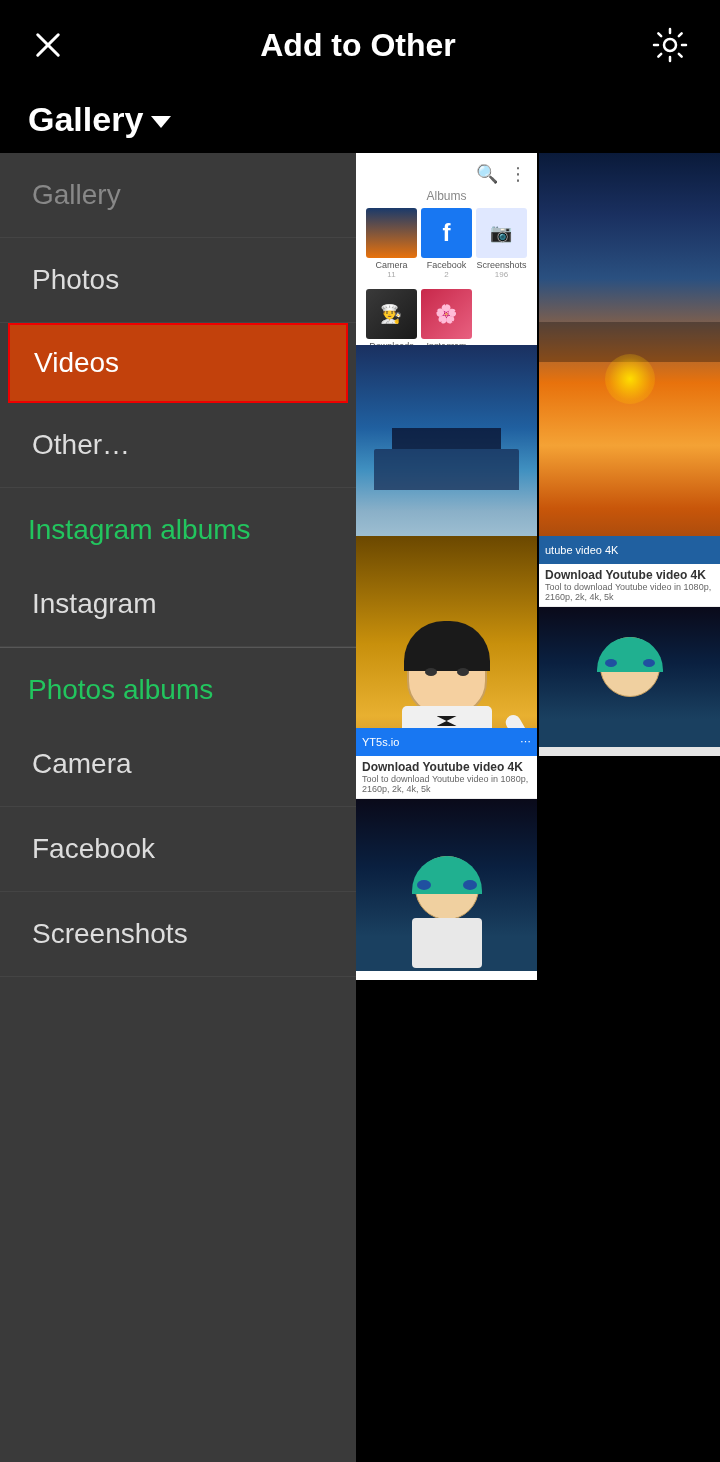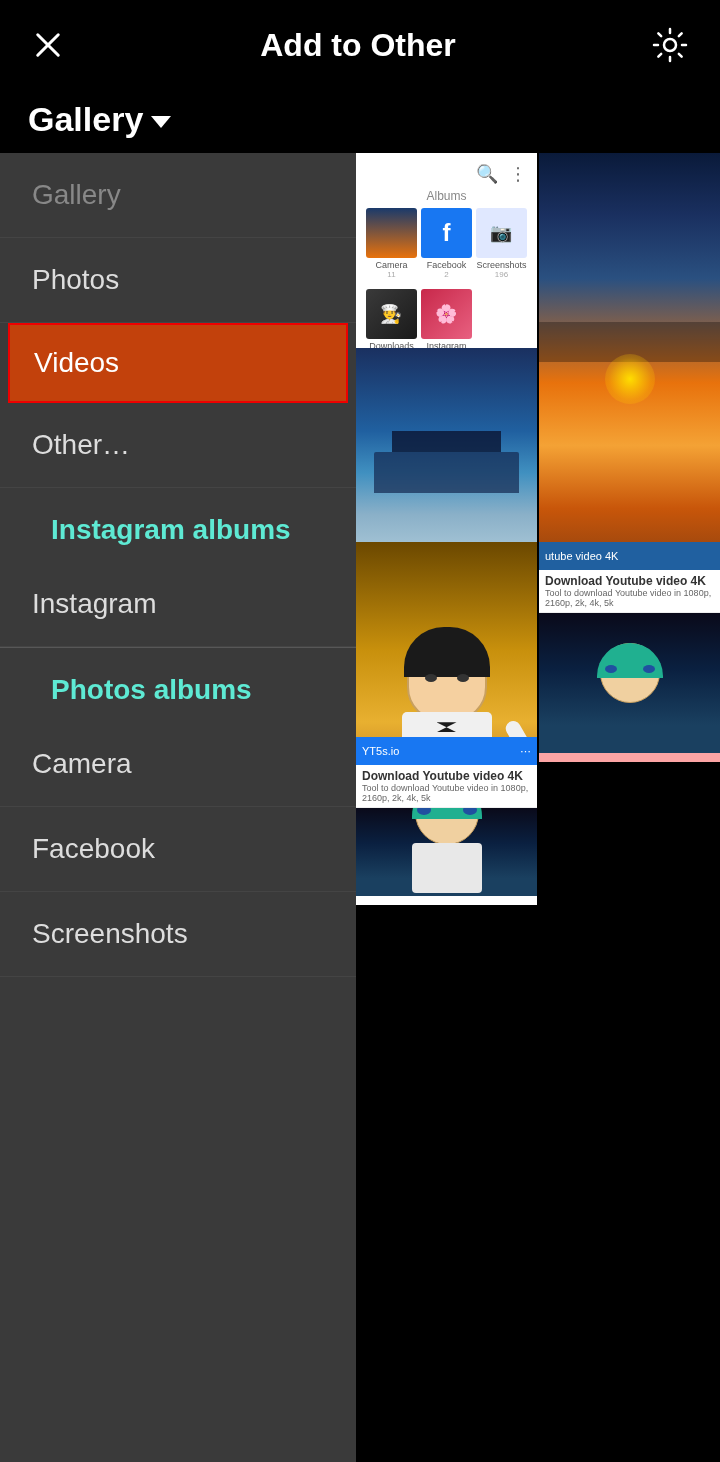--- a/index.html
+++ b/index.html
@@ -90,24 +90,24 @@
       color: #fff;
       border: 2px solid #e00;
       margin: 0 8px;
       padding: 22px 24px;
       background: #c2410c;
     }
     .sidebar-item.normal {
       color: #ddd;
     }
     .sidebar-section-header {
-      padding: 26px 51px 16px;
+      padding: 26px 28px 16px;
       font-size: 28px;
-      font-weight: 700;
-      color: #5eead4;
+      font-weight: 400;
+      color: #22c55e;
     }
 
     
     .photo-grid {
       flex: 1;
       display: grid;
       grid-template-columns: 1fr 1fr;
       grid-template-rows: repeat(auto-fill, minmax(180px, auto));
       gap: 2px;
       background: #000;
@@ -368,21 +368,21 @@
 
           <div style="position:absolute;top:100px;left:50%;transform:translateX(-50%);width:20px;height:10px;background:#1a1a1a;clip-path:polygon(0 0, 50% 50%, 0 100%, 100% 100%, 50% 50%, 100% 0);"></div>
 
           <div style="position:absolute;top:100px;right:10px;width:15px;height:60px;background:#f0f0f0;border-radius:8px;transform:rotate(-30deg);transform-origin:top center;"></div>
         </div>
 
         <div class="duration-badge">0:39</div>
       </div>
     </div>
 
-    <div class="grid-cell yt-cell" style="height:220px; background:#fca5a5;">
+    <div class="grid-cell yt-cell" style="height:220px; background:#e5e5e5;">
       <div class="yt-bar" style="background:#2060a0; height:28px; font-size:12px; padding:0 6px;">
         <span style="font-size:11px;">utube video 4K</span>
       </div>
       <div class="yt-content" style="background:#fff; padding:4px 6px; border-bottom:1px solid #eee;">
         <div style="font-size:12px;font-weight:700;color:#333;">Download Youtube video 4K</div>
         <div style="font-size:9px;color:#666;">Tool to download Youtube video in 1080p, 2160p, 2k, 4k, 5k</div>
       </div>
 
       <div style="flex:1; background:#0a0a2a; height:calc(100% - 80px); display:flex; align-items:center; justify-content:center; overflow:hidden; position:relative;">
 
@@ -391,21 +391,21 @@
           <div style="position:absolute;bottom:10px;left:50%;transform:translateX(-50%);width:70px;height:100px;">
             <div style="width:60px;height:60px;background:#f0d0a0;border-radius:30px;margin:0 auto;border:1px solid #c8a060;"></div>
             <div style="position:absolute;top:0;left:50%;transform:translateX(-50%);width:66px;height:35px;background:#20b090;border-radius:33px 33px 0 0;"></div>
             <div style="position:absolute;top:22px;left:10px;width:12px;height:8px;background:#2050a0;border-radius:50%;"></div>
             <div style="position:absolute;top:22px;right:10px;width:12px;height:8px;background:#2050a0;border-radius:50%;"></div>
           </div>
         </div>
       </div>
     </div>
 
-    <div class="grid-cell yt-cell" style="height:168px; background:#fff;">
+    <div class="grid-cell yt-cell" style="height:252px; background:#fff;">
       <div class="yt-bar" style="background:#1877f2; height:28px; font-size:12px; padding:0 6px; justify-content:space-between; display:flex; align-items:center;">
         <span style="font-size:11px;">YT5s.io</span>
         <span style="font-size:11px;">⋯</span>
       </div>
       <div style="background:#fff; padding:4px 6px; border-bottom:1px solid #eee;">
         <div style="font-size:12px;font-weight:700;color:#333;">Download Youtube video 4K</div>
         <div style="font-size:9px;color:#666;">Tool to download Youtube video in 1080p, 2160p, 2k, 4k, 5k</div>
       </div>
 
       <div style="flex:1; background:#0a0a2a; height:calc(100% - 80px); display:flex; align-items:center; justify-content:center; overflow:hidden; position:relative;">

